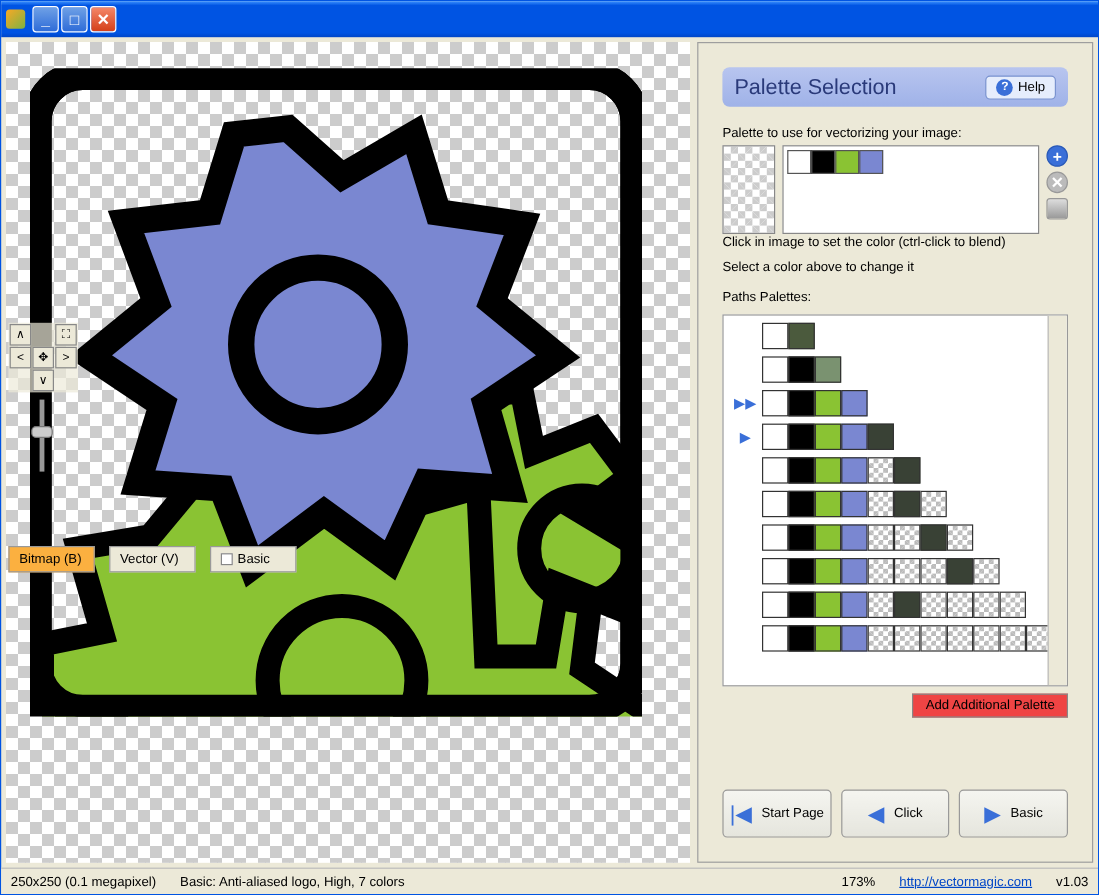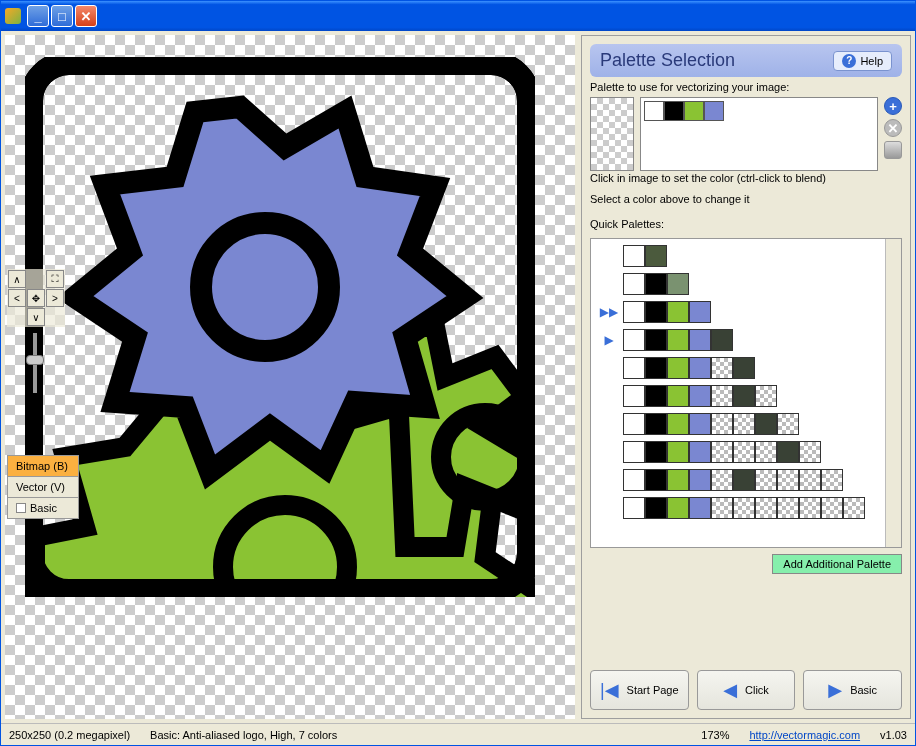--- a/index.html
+++ b/index.html
@@ -25,33 +25,33 @@
   linear-gradient(-45deg,transparent 75%,#ccc 75%);
   background-size: 20px 20px; background-position: 0 0,0 10px,10px -10px,-10px 0; background-color: #fff; }
 .image-frame { position: absolute; left: 20px; top: 22px; width: 510px; height: 540px; }
 .image-frame svg { width: 100%; height: 100%; }
 
 .navpad { position: absolute; left: 2px; top: 234px; background: rgba(236,233,216,0.7); padding: 1px; display: grid; grid-template-columns: repeat(3,18px); grid-template-rows: repeat(3,18px); gap: 1px; }
 .navbtn { background: #ece9d8; border: 1px solid #888; font-size: 10px; display: flex; align-items: center; justify-content: center; cursor: pointer; }
 .slider-track { position: absolute; left: 28px; top: 298px; width: 4px; height: 60px; background: #999; }
 .slider-thumb { position: absolute; left: 21px; top: 320px; width: 18px; height: 10px; background: #ccc; border: 1px solid #777; border-radius: 4px; }
 
-.layer-tabs { position: absolute; left: 2px; top: 420px; display: flex; flex-direction: column; font-size: 11px; }
+.layer-tabs { position: absolute; left: 2px; top: 420px; display: flex; flex-direction: row; font-size: 11px; gap: 12px; }
 .layer-tab { padding: 4px 8px; border: 1px solid #999; background: #ece9d8; width: 72px; cursor: pointer; margin-bottom: -1px; }
 .layer-tab.active { background: #fbb040; }
 .paths-tab { background: #ece9d8; display:flex; align-items:center; gap:4px; }
 .paths-cb { width:10px; height:10px; border:1px solid #888; background:#fff;}
 
-.side-panel { width: 330px; background: #ece9d8; border: 1px solid #9e9e9e; padding: 8px; display: flex; flex-direction: column; }
+.side-panel { width: 330px; background: #ece9d8; border: 1px solid #9e9e9e; padding: 20px; display: flex; flex-direction: column; }
 .section-header { background: linear-gradient(to bottom,#b8c5ef,#9fb2e8); border-radius: 6px; padding: 6px 10px; display: flex; align-items: center; justify-content: space-between; }
 .section-title { font-size: 18px; color: #2a3a7a; font-weight: normal; }
 .help-btn { background: #e6edfc; border: 1px solid #7a93cf; border-radius: 4px; padding: 2px 8px; font-size: 11px; display: flex; align-items: center; gap: 4px; cursor: pointer; }
 .help-icon { width: 14px; height: 14px; border-radius: 50%; background: #3a6fd8; color: #fff; font-size: 10px; display: flex; align-items: center; justify-content: center; font-weight: bold; }
 
-.label { font-size: 11px; color: #000; margin-top: 4px; margin-bottom: 4px; }
+.label { font-size: 11px; color: #000; margin-top: 16px; margin-bottom: 4px; }
 .hint { font-size: 11px; color: #000; line-height: 1.4; }
 
 .palette-row { display: flex; gap: 6px; }
 .palette-box { flex: 1; border: 1px solid #888; background: #fff; height: 74px; padding: 3px; display: flex; align-items: flex-start; gap: 0; }
 .transparency-preview { width: 44px; height: 74px; border: 1px solid #888; background-image:
   linear-gradient(45deg,#ccc 25%,transparent 25%),
   linear-gradient(-45deg,#ccc 25%,transparent 25%),
   linear-gradient(45deg,transparent 75%,#ccc 75%),
   linear-gradient(-45deg,transparent 75%,#ccc 75%);
   background-size: 12px 12px; background-position: 0 0,0 6px,6px -6px,-6px 0; background-color: #fff; }
@@ -68,21 +68,21 @@
 .qp-row { display: flex; align-items: center; gap: 0; }
 .qp-arrow { width: 28px; display: flex; justify-content: center; color: #3a6fd8; font-size: 12px; }
 .qswatch { width: 22px; height: 22px; border: 1px solid #333; }
 .qswatch.checker { background-image:
   linear-gradient(45deg,#bbb 25%,transparent 25%),
   linear-gradient(-45deg,#bbb 25%,transparent 25%),
   linear-gradient(45deg,transparent 75%,#bbb 75%),
   linear-gradient(-45deg,transparent 75%,#bbb 75%);
   background-size: 8px 8px; background-position: 0 0,0 4px,4px -4px,-4px 0; background-color:#fff;}
 
-.add-palette-btn { align-self: flex-end; margin-top: 6px; padding: 3px 10px; font-size: 11px; background: #86efac; border: 1px solid #888; cursor: pointer; }
+.add-palette-btn { align-self: flex-end; margin-top: 6px; padding: 3px 10px; font-size: 11px; background: #ef4444; border: 1px solid #888; cursor: pointer; }
 
 .nav-buttons { display: flex; gap: 8px; margin-top: auto; padding-top: 8px; }
 .nav-btn { flex: 1; height: 40px; background: linear-gradient(#f5f5f0,#e5e5dd); border: 1px solid #999; border-radius: 4px; display: flex; align-items: center; justify-content: center; gap: 8px; font-size: 11px; cursor: pointer; }
 .nav-arrow { color: #3a6fd8; font-size: 18px; }
 
 .statusbar { height: 22px; background: #ece9d8; border-top: 1px solid #bbb; display: flex; align-items: center; padding: 0 8px; font-size: 11px; gap: 20px; }
 .statusbar .spacer { flex: 1; }
 .statusbar a { color: #0046c7; }
 </style>
 </head>
@@ -164,21 +164,21 @@
           </div>
         <div class="side-icons">
           <div class="side-icon si-add">+</div>
           <div class="side-icon si-del">✕</div>
           <div class="side-icon si-gray"></div>
         </div>
       </div>
       <div class="hint">Click in image to set the color (ctrl-click to blend)</div>
       <div class="hint" style="margin-top:6px">Select a color above to change it</div>
 
-      <div class="label" style="margin-top:10px">Quick Palettes:</div>
+      <div class="label" style="margin-top:10px">Paths Palettes:</div>
       <div class="quick-palettes" id="quick-palettes">
         <div class="qp-scrollbar"></div>
       <div class="qp-row">
             <div class="qp-arrow"></div>
             <div class="qswatch" style="background: rgb(255, 255, 255);"></div>
             <div class="qswatch" style="background: rgb(75, 90, 61);"></div>
           </div>
           <div class="qp-row">
             <div class="qp-arrow"></div>
             <div class="qswatch" style="background: rgb(255, 255, 255);"></div>
@@ -283,20 +283,20 @@
           </div>
         <div class="nav-btn">
             <span class="nav-arrow">▶</span>
             <span>Basic</span>
           </div>
       </div>
     </div>
   </div>
 
   <div class="statusbar">
-    <span>250x250 (0.2 megapixel)</span>
+    <span>250x250 (0.1 megapixel)</span>
     <span>Basic: Anti-aliased logo, High, 7 colors</span>
     <span class="spacer"></span>
     <span>173%</span>
     <a href="#">http://vectormagic.com</a>
     <span>v1.03</span>
   </div>
 </div>
 
 </body></html>

